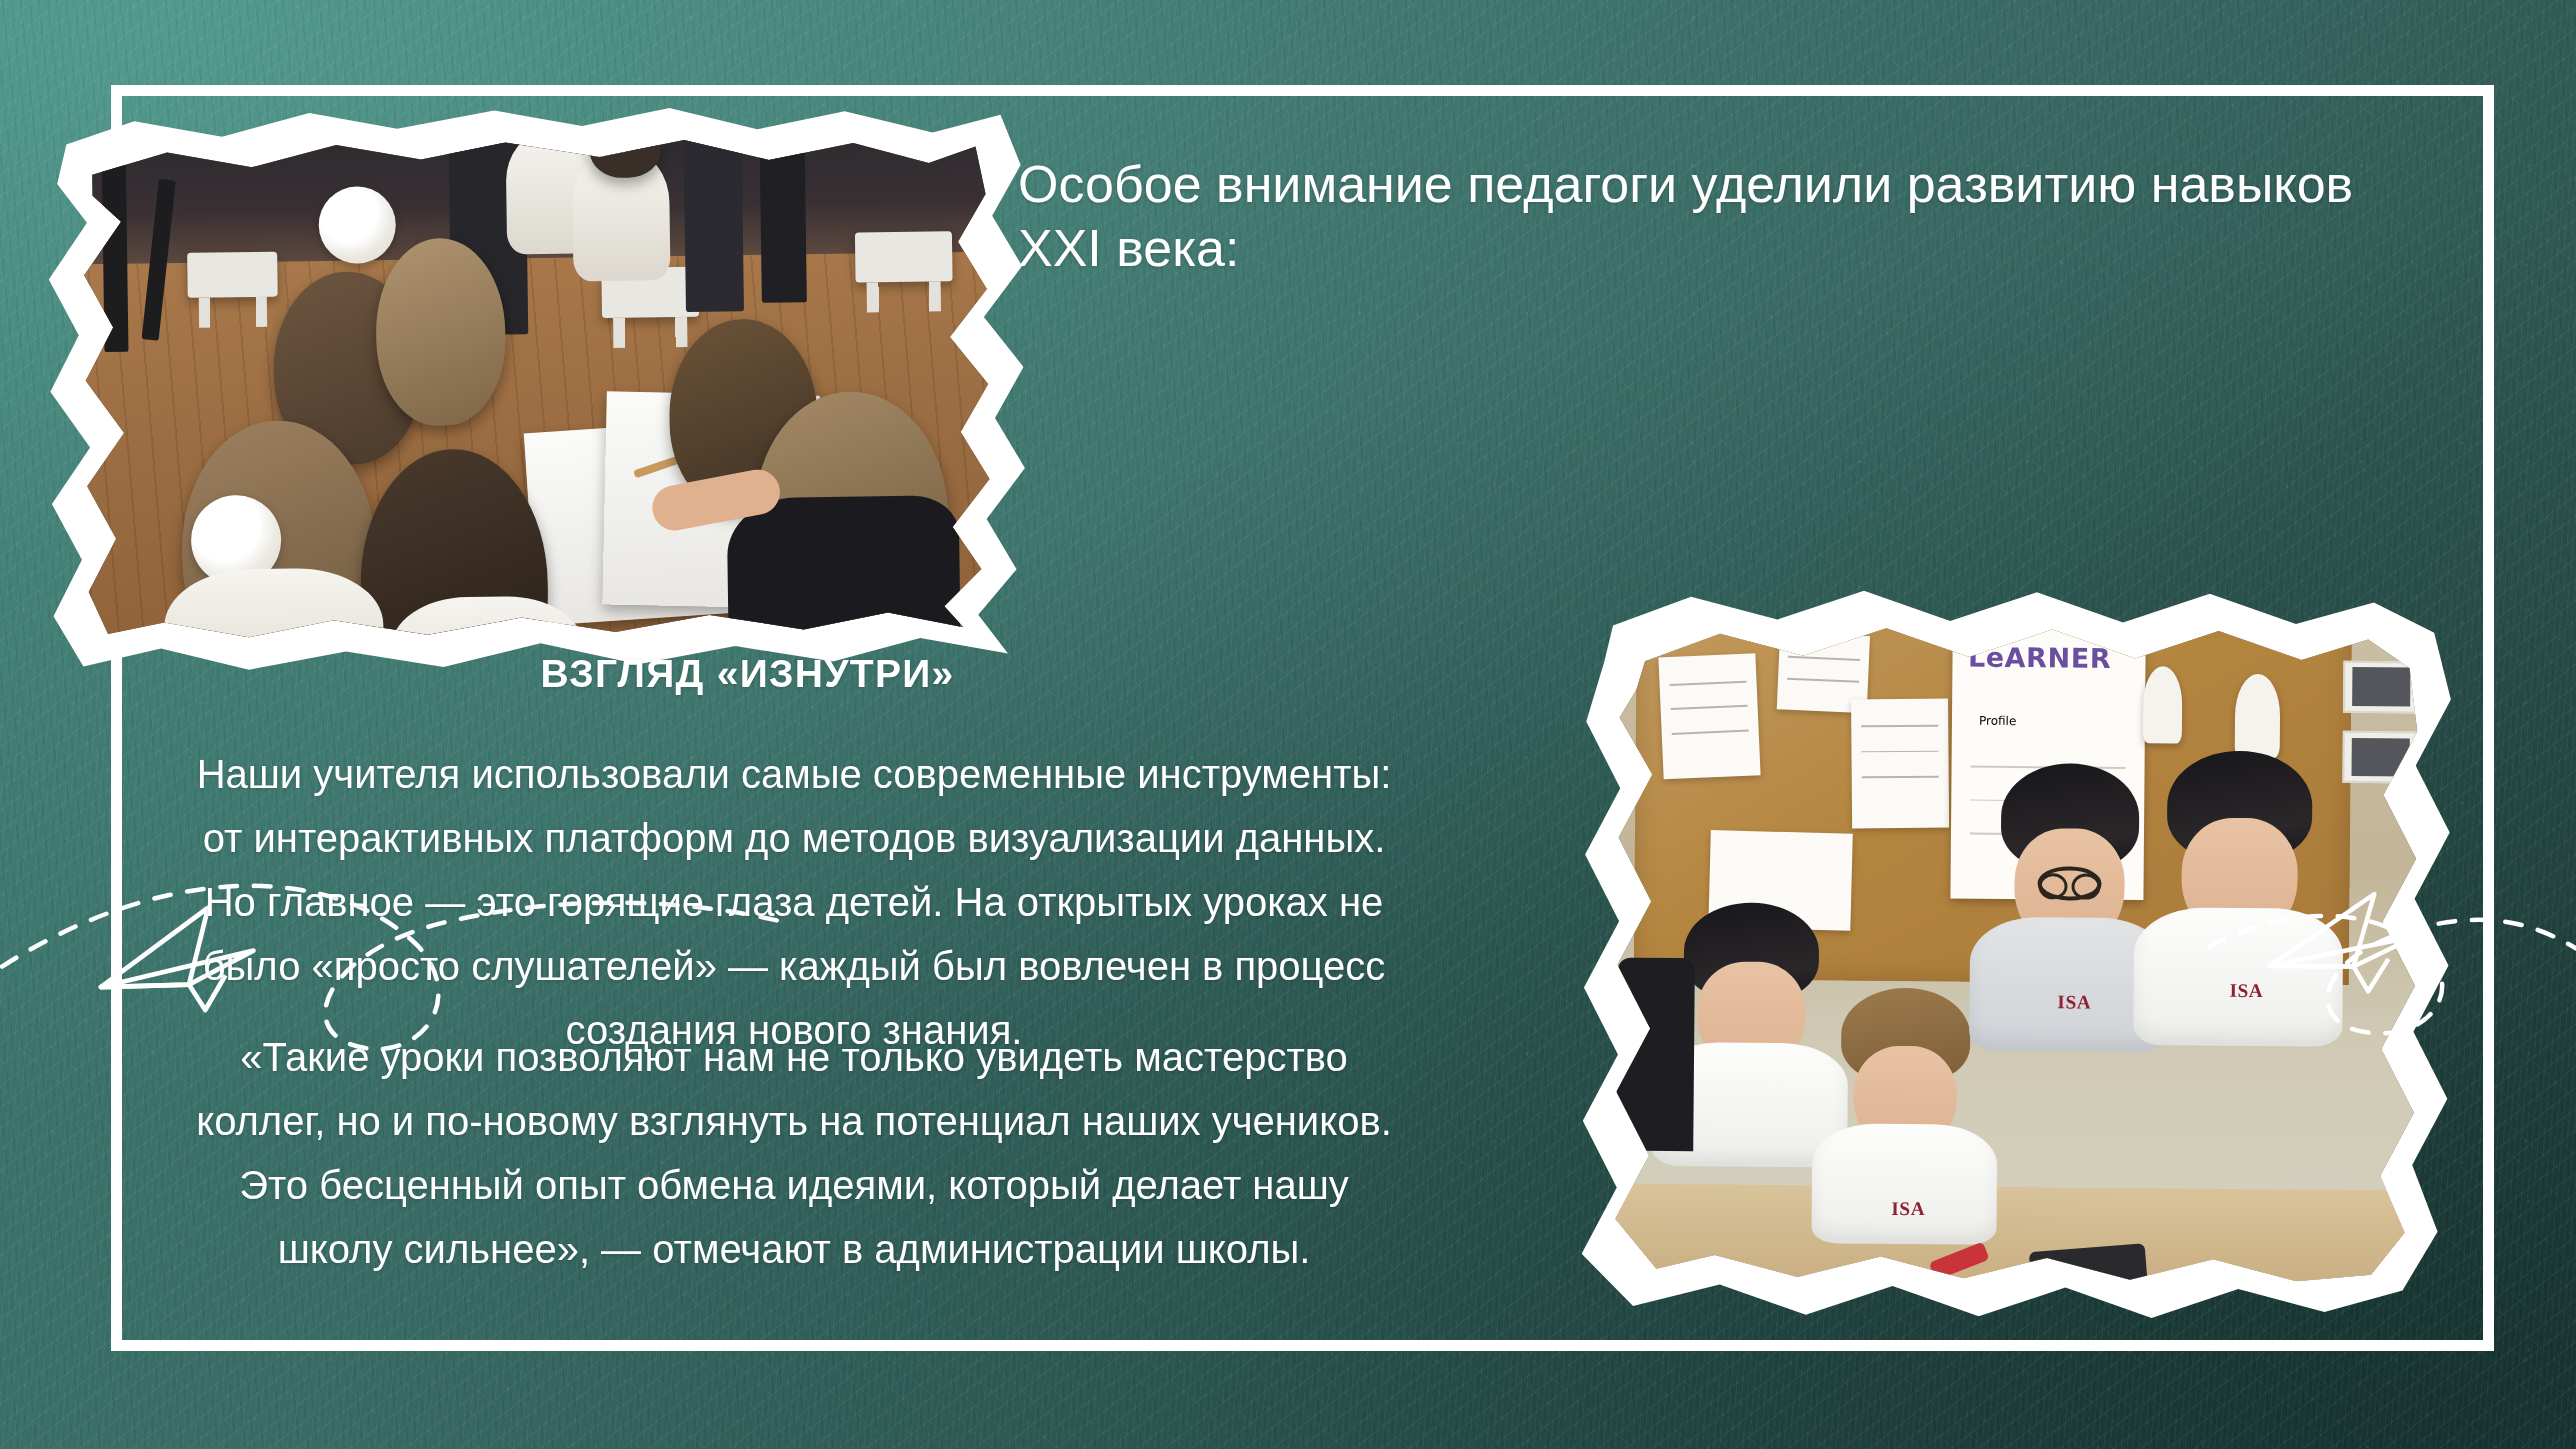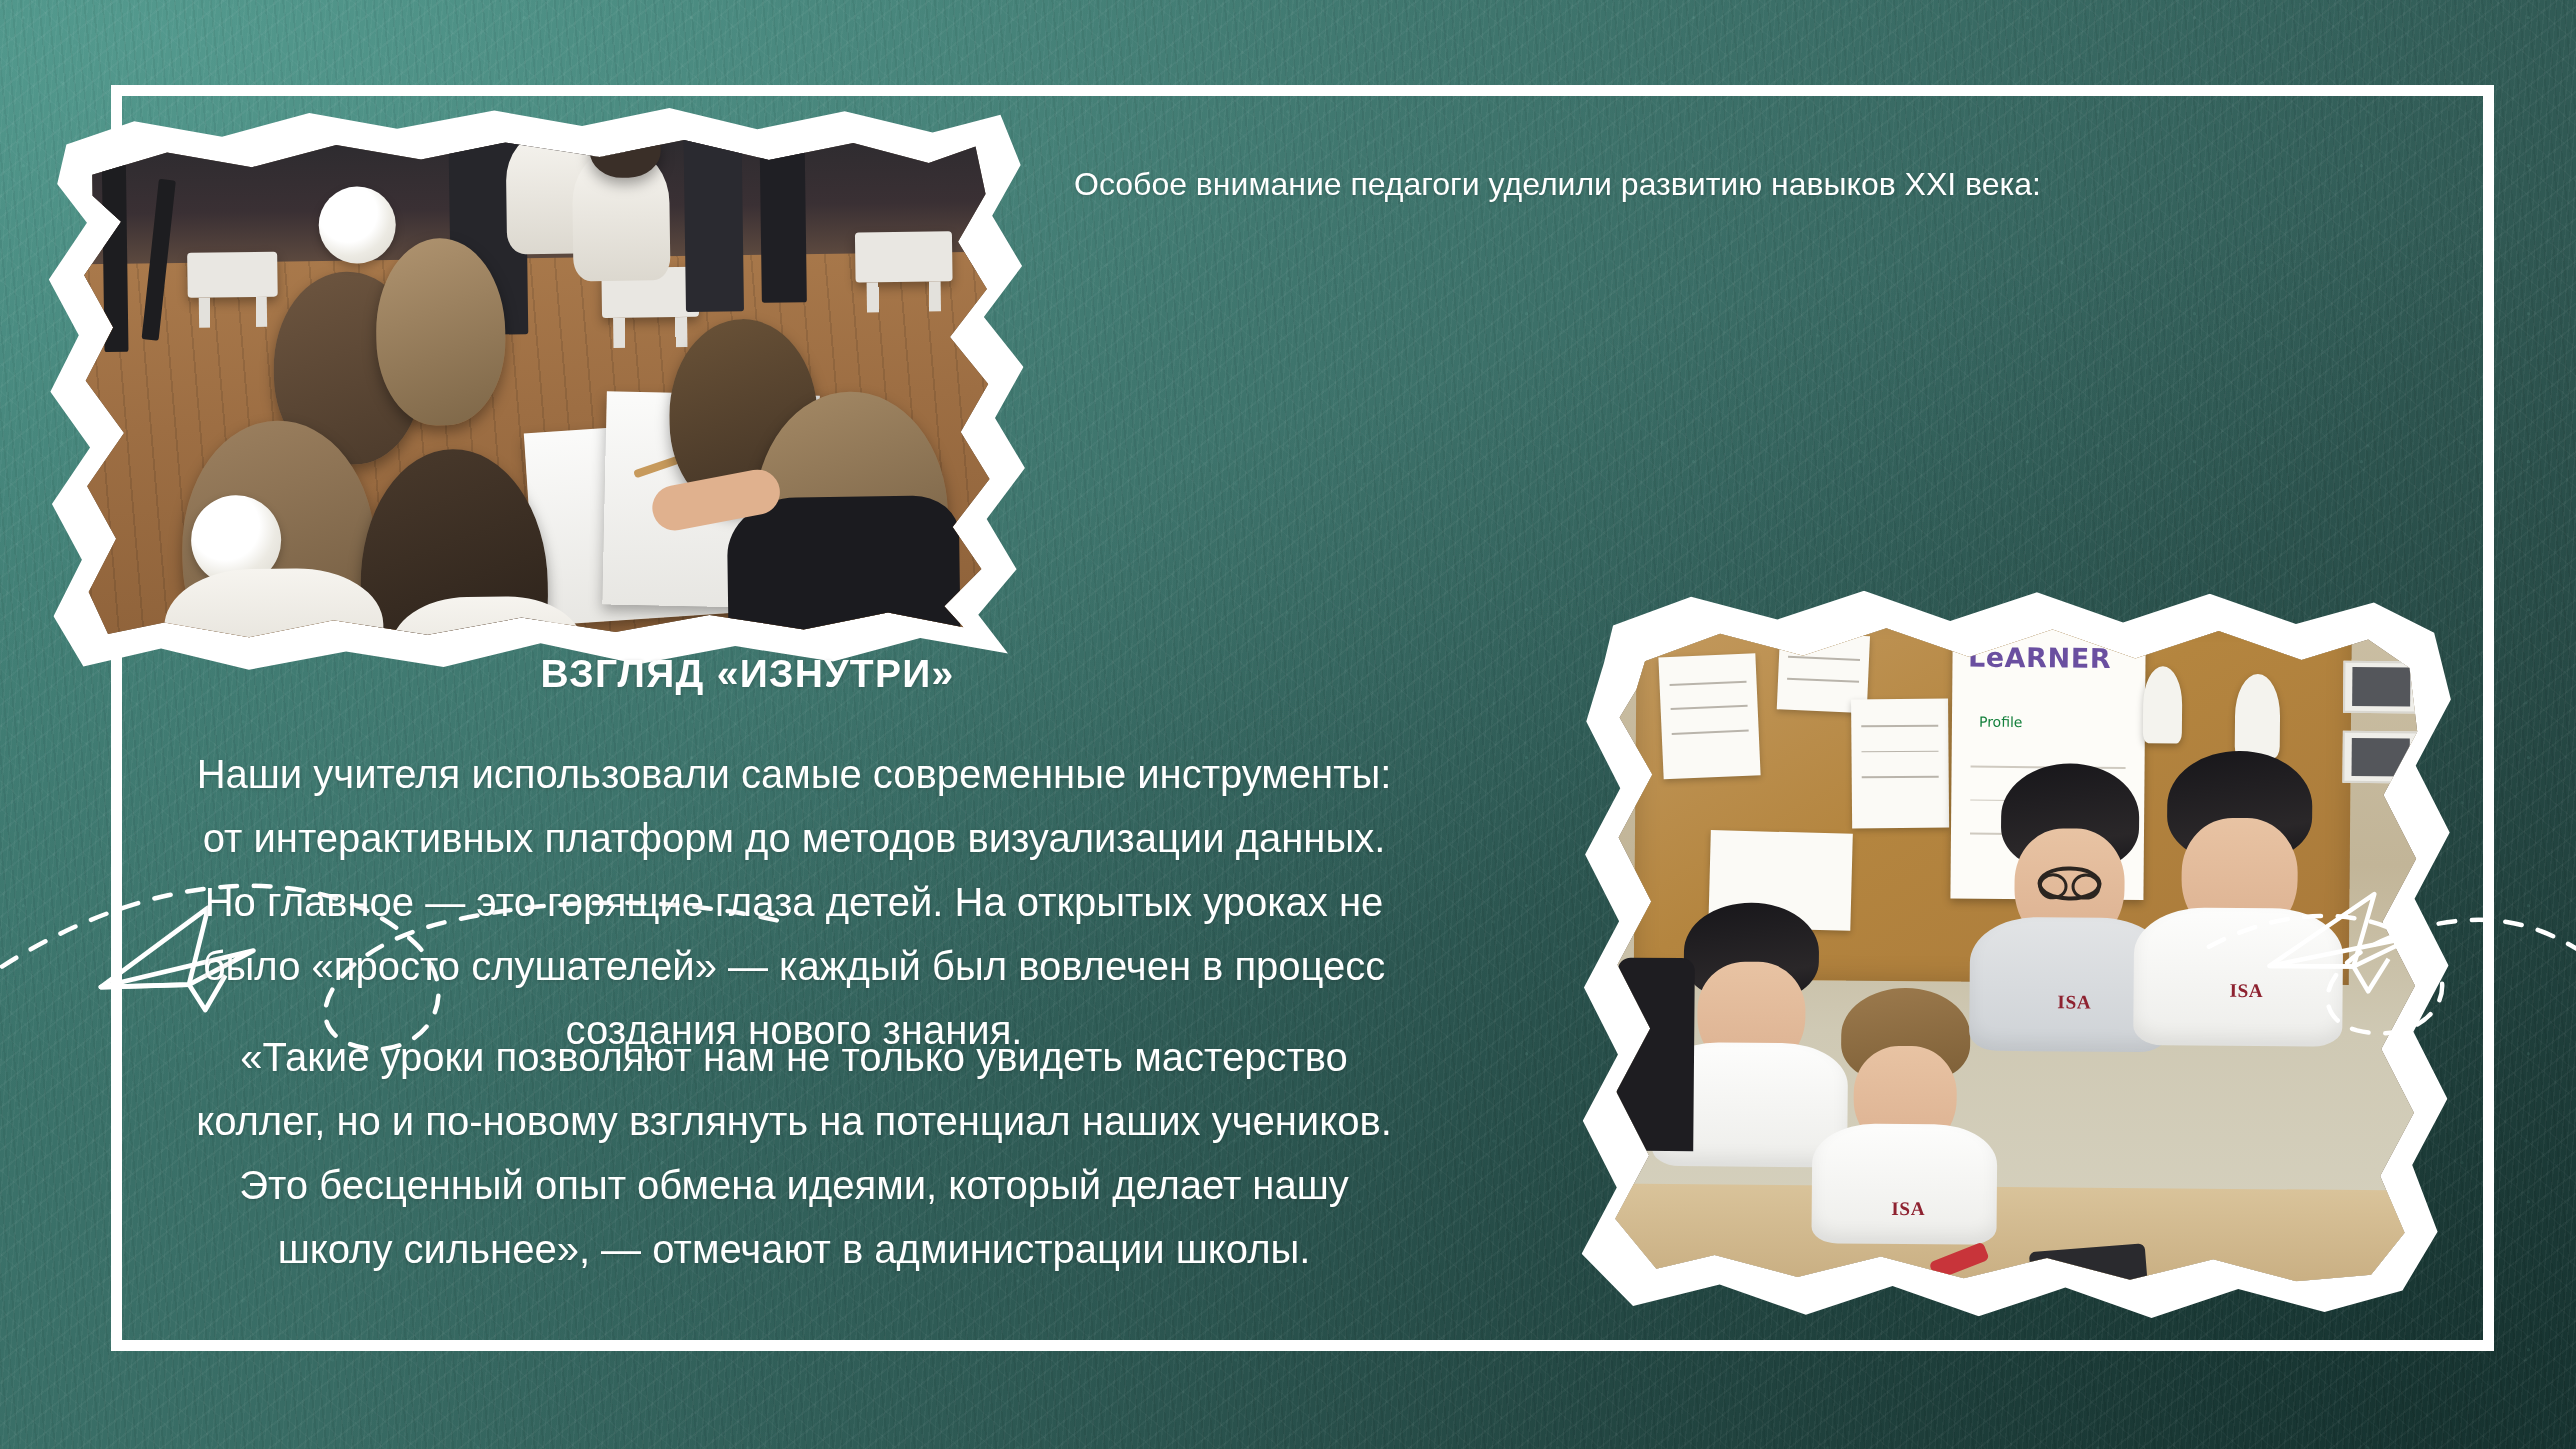--- a/index.html
+++ b/index.html
@@ -181,21 +181,21 @@
   }
   .poster-lp {
     position: absolute; background: #fdfcf8; box-shadow: 0 3.9px 9px rgba(0,0,0,.26);
   }
   .lp-title {
     position: absolute; left: 8%; top: 7%; right: 8%;
     color: #6a4fa0; font-size: 27px; font-weight: bold; letter-spacing: 0.6px;
     font-family: "DejaVu Sans", sans-serif;
   }
   .lp-sub {
-    position: absolute; left: 14%; top: 33%; color: #15803d; font-size: 14px;
+    position: absolute; left: 14%; top: 33%; color: #000000; font-size: 12px;
     font-family: "DejaVu Sans", sans-serif;
   }
   .key-tag {
     position: absolute; background: #f4f3ee; border-radius: 50% 50% 14% 14%;
     box-shadow: 0 3.2px 7.7px rgba(0,0,0,.25);
   }
   .frame-photo {
     position: absolute; background: #efeee9; border: 2.6px solid #d9d7d0;
   }
   .frame-photo i { position: absolute; inset: 10%; background: #54565b; display:block; }
@@ -240,22 +240,22 @@
 
   
   .txt {
     position: absolute;
     color: #ffffff;
     font-family: "Liberation Sans", sans-serif;
     font-weight: 400;
     text-shadow: 0 1.3px 3.9px rgba(0,0,0,.18);
   }
   #text-skills {
-    left: 1074px; top: 152px; width: 1410px;
-    font-size: 32px; line-height: 64px;
+    left: 1018px; top: 152px; width: 1410px;
+    font-size: 52px; line-height: 64px;
     text-align: justify;
   }
   #text-skills p { margin: 0; }
   #text-skills p:last-child { text-align: left; }
 
   #heading-inside-look {
     left: 361px; top: 652px; width: 773px;
     text-align: center;
     font-size: 39px; font-weight: bold; letter-spacing: 1.3px;
   }

